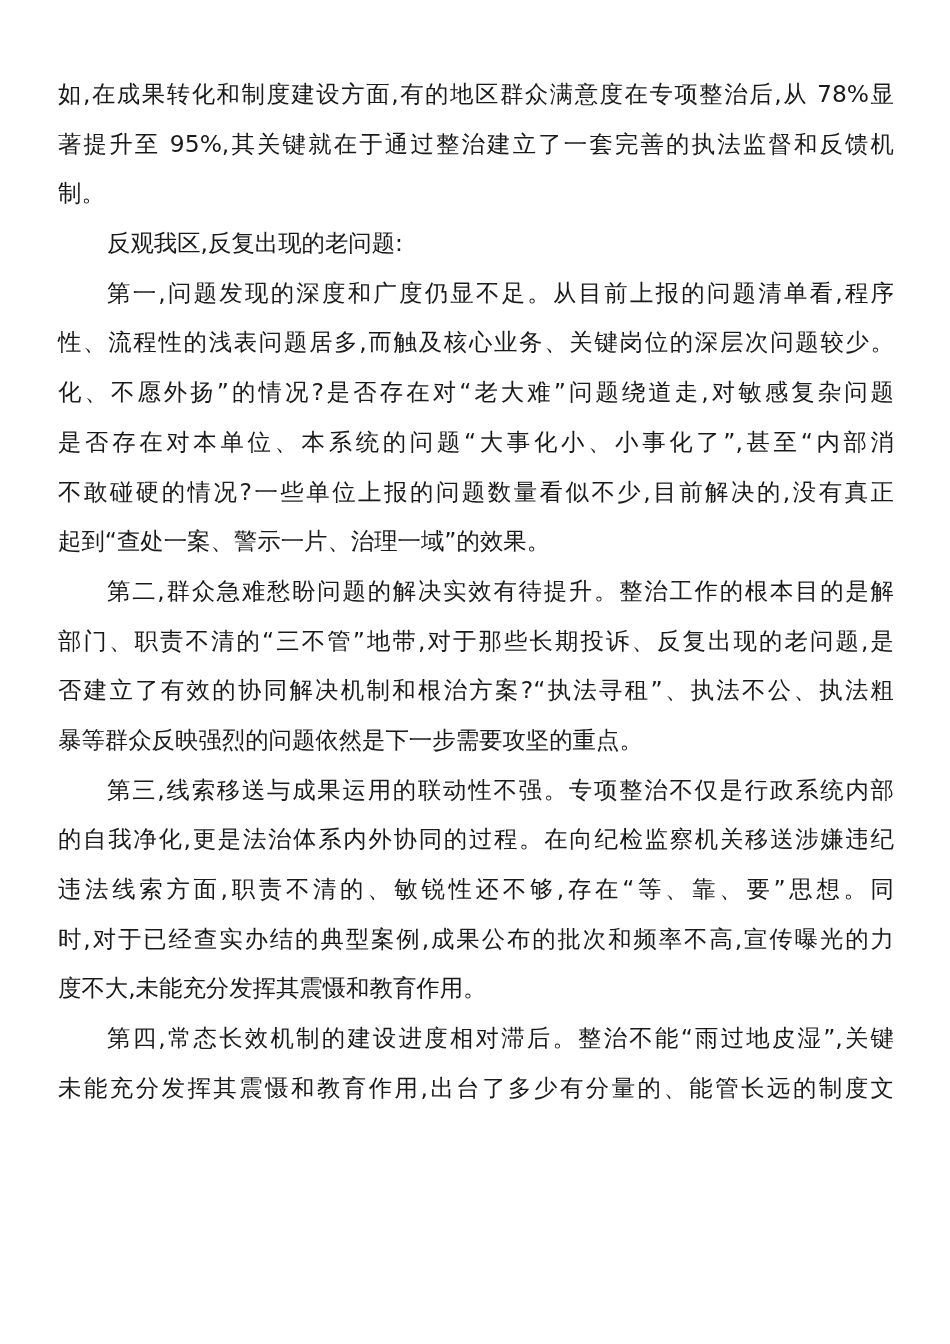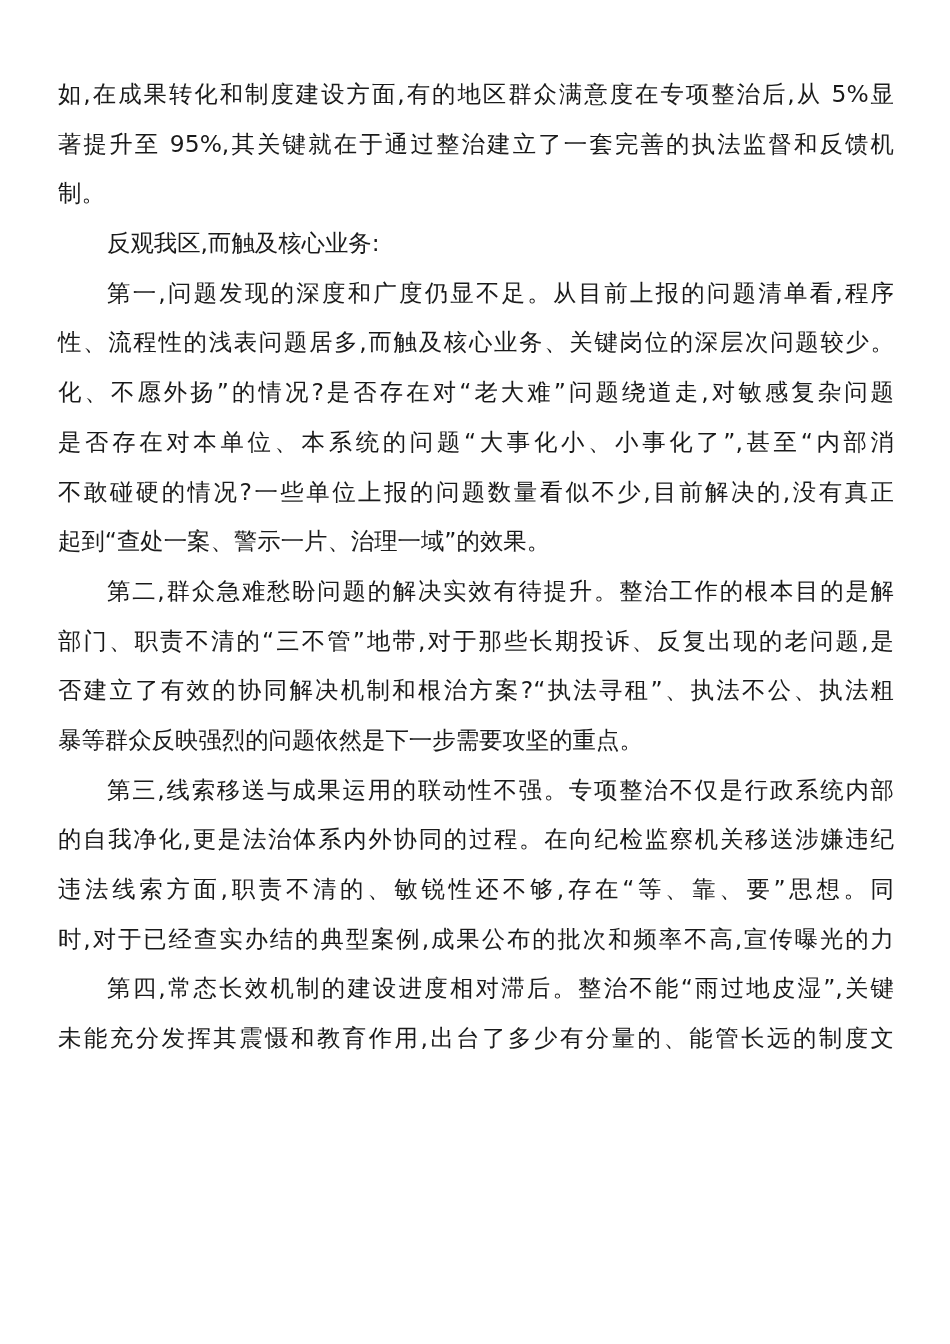--- a/index.html
+++ b/index.html
@@ -36,27 +36,27 @@
     .line.indent {
       padding-left: 49px;
     }
   </style>
 </head>
 <body>
 
 <div class="page">
 
   <div>
-    <div class="line">如,在成果转化和制度建设方面,有的地区群众满意度在专项整治后,从 5%显</div>
+    <div class="line">如,在成果转化和制度建设方面,有的地区群众满意度在专项整治后,从 78%显</div>
     <div class="line">著提升至 95%,其关键就在于通过整治建立了一套完善的执法监督和反馈机</div>
     <div class="line last">制。</div>
   </div>
 
   <div>
-    <div class="line indent last">反观我区,而触及核心业务:</div>
+    <div class="line indent last">反观我区,反复出现的老问题:</div>
   </div>
 
   <div>
     <div class="line indent">第一,问题发现的深度和广度仍显不足。从目前上报的问题清单看,程序</div>
     <div class="line">性、流程性的浅表问题居多,而触及核心业务、关键岗位的深层次问题较少。</div>
     <div class="line">化、不愿外扬”的情况?是否存在对“老大难”问题绕道走,对敏感复杂问题</div>
     <div class="line">是否存在对本单位、本系统的问题“大事化小、小事化了”,甚至“内部消</div>
     <div class="line">不敢碰硬的情况?一些单位上报的问题数量看似不少,目前解决的,没有真正</div>
     <div class="line last">起到“查处一案、警示一片、治理一域”的效果。</div>
   </div>
@@ -66,20 +66,21 @@
     <div class="line">部门、职责不清的“三不管”地带,对于那些长期投诉、反复出现的老问题,是</div>
     <div class="line">否建立了有效的协同解决机制和根治方案?“执法寻租”、执法不公、执法粗</div>
     <div class="line last">暴等群众反映强烈的问题依然是下一步需要攻坚的重点。</div>
   </div>
 
   <div>
     <div class="line indent">第三,线索移送与成果运用的联动性不强。专项整治不仅是行政系统内部</div>
     <div class="line">的自我净化,更是法治体系内外协同的过程。在向纪检监察机关移送涉嫌违纪</div>
     <div class="line">违法线索方面,职责不清的、敏锐性还不够,存在“等、靠、要”思想。同</div>
     <div class="line">时,对于已经查实办结的典型案例,成果公布的批次和频率不高,宣传曝光的力</div>
+    <div class="line last">度不大,未能充分发挥其震慑和教育作用。</div>
   </div>
 
   <div>
     <div class="line indent">第四,常态长效机制的建设进度相对滞后。整治不能“雨过地皮湿”,关键</div>
     <div class="line">未能充分发挥其震慑和教育作用,出台了多少有分量的、能管长远的制度文</div>
   </div>
 
 </div>
 
 </body></html>

